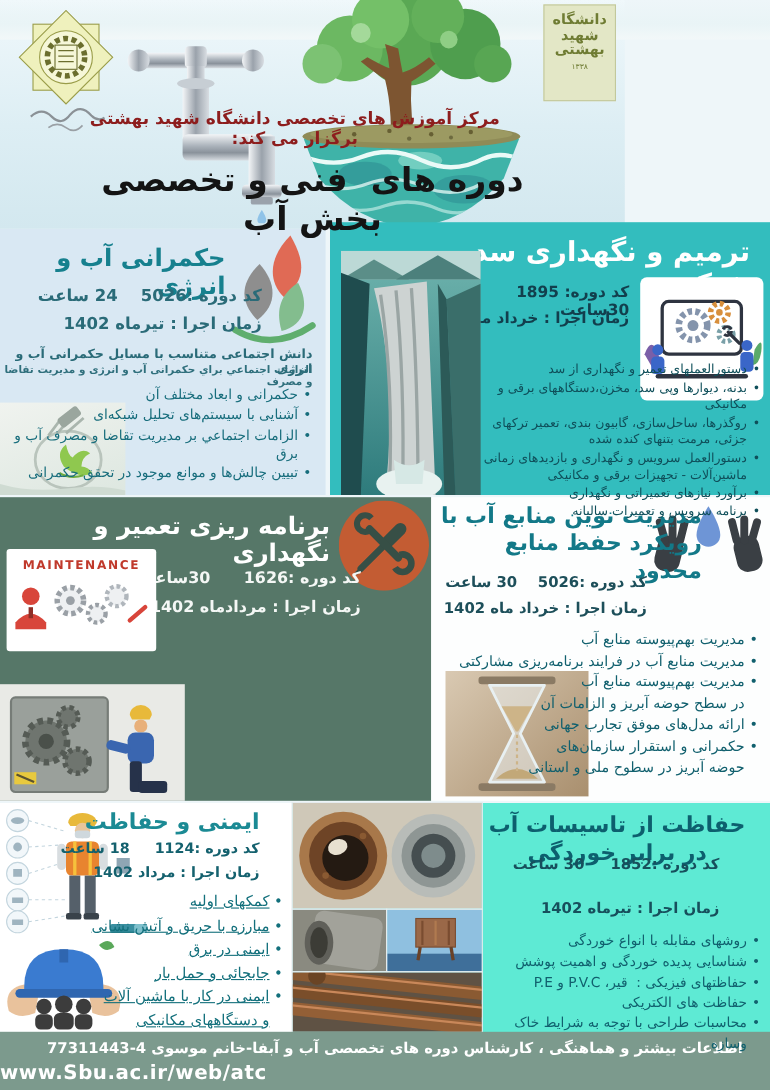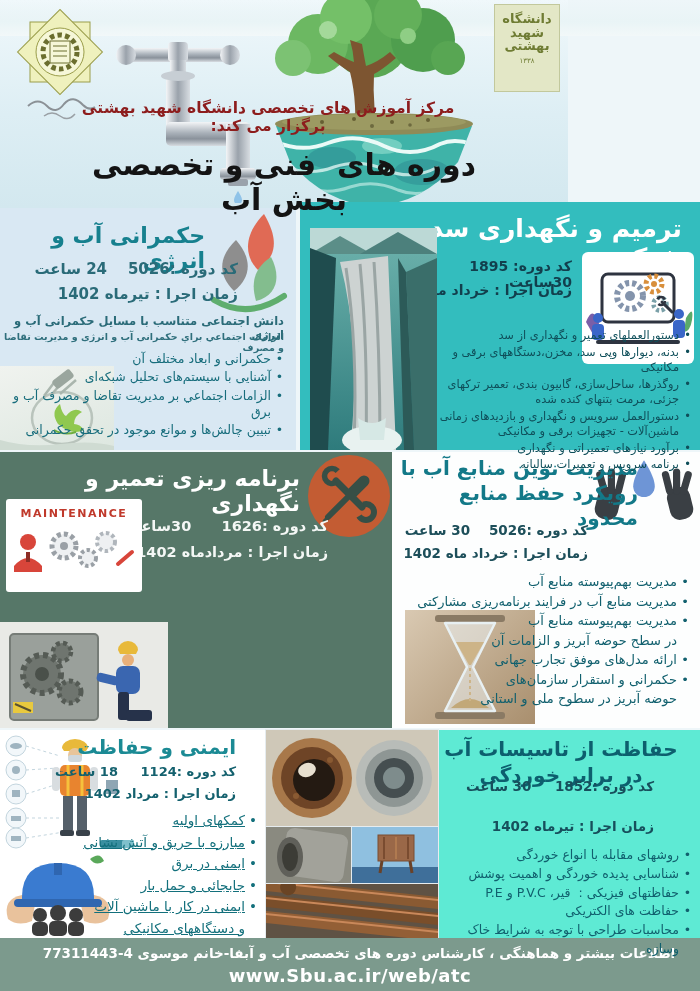--- a/index.html
+++ b/index.html
@@ -118,21 +118,21 @@
   .p6 .pblock { position:absolute; outline:1px solid #e6ecef; }
   .pA { left:0; top:0; width:172px; height:96px; background:#cfc8b8; }
   .pB { left:0; top:97px; width:85px; height:56px; background:#8a8a80; }
   .pC { left:86px; top:97px; width:86px; height:56px; background:#8fc0e0; }
   .pD { left:0; top:154px; width:172px; height:54px; background:#5f5244; }
 
   
   .footer .l1 { position:absolute; top:7px; left:0; right:0; text-align:center;
     font-size:13.5px; font-weight:bold; }
   .footer .l1 .phone { direction:ltr; unicode-bidi:embed; margin-inline-start:18px; }
-  .footer .l2 { position:absolute; top:27px; left:0; right:0; text-align:center;
+  .footer .l2 { position:absolute; top:27px; left:0; right:0; 
     font-size:18px; font-weight:bold; letter-spacing:.5px; direction:ltr; }
 </style>
 </head>
 <body>
 
 <div class="poster">
 
   <div class="abs header">
     <div class="abs splash"></div>
 

